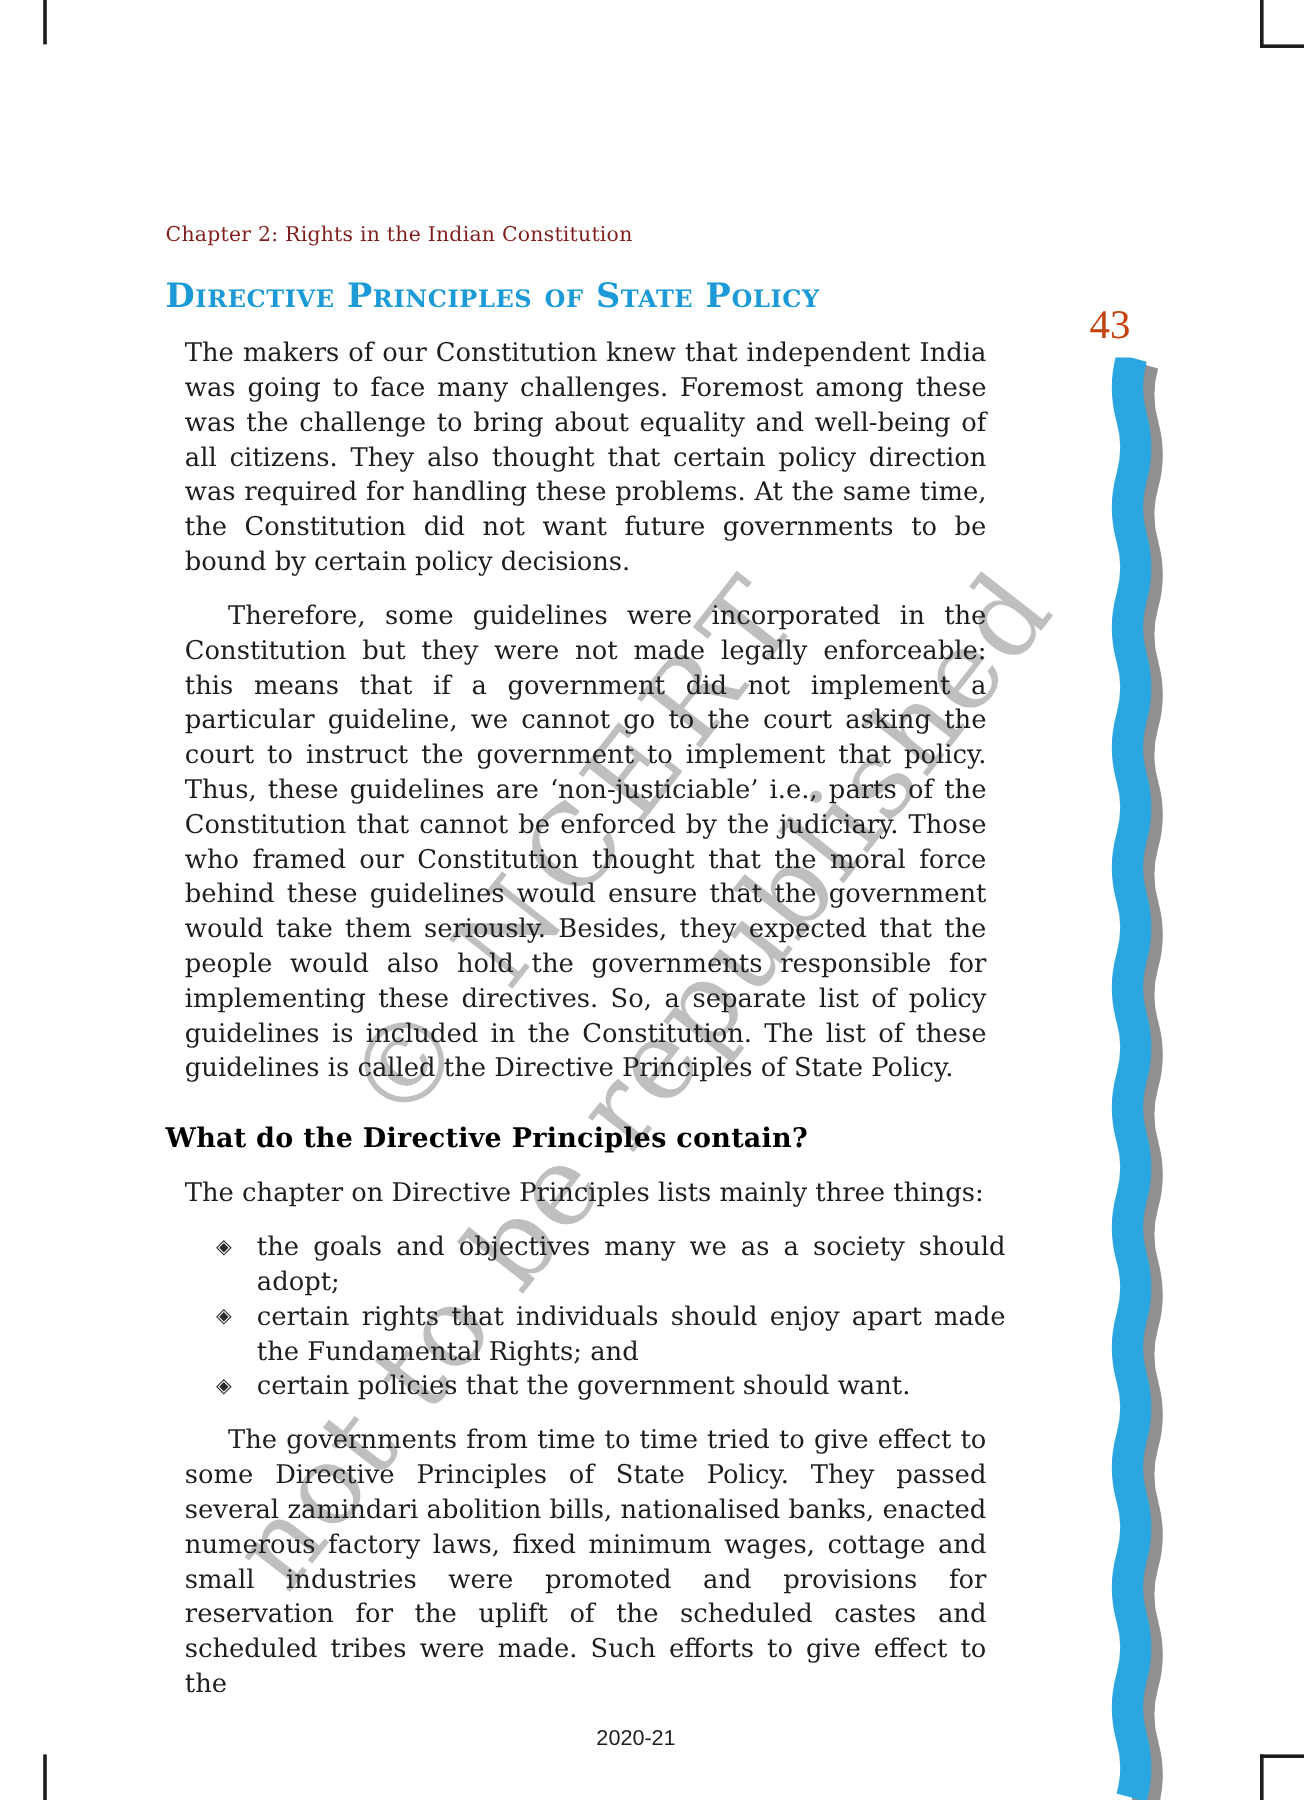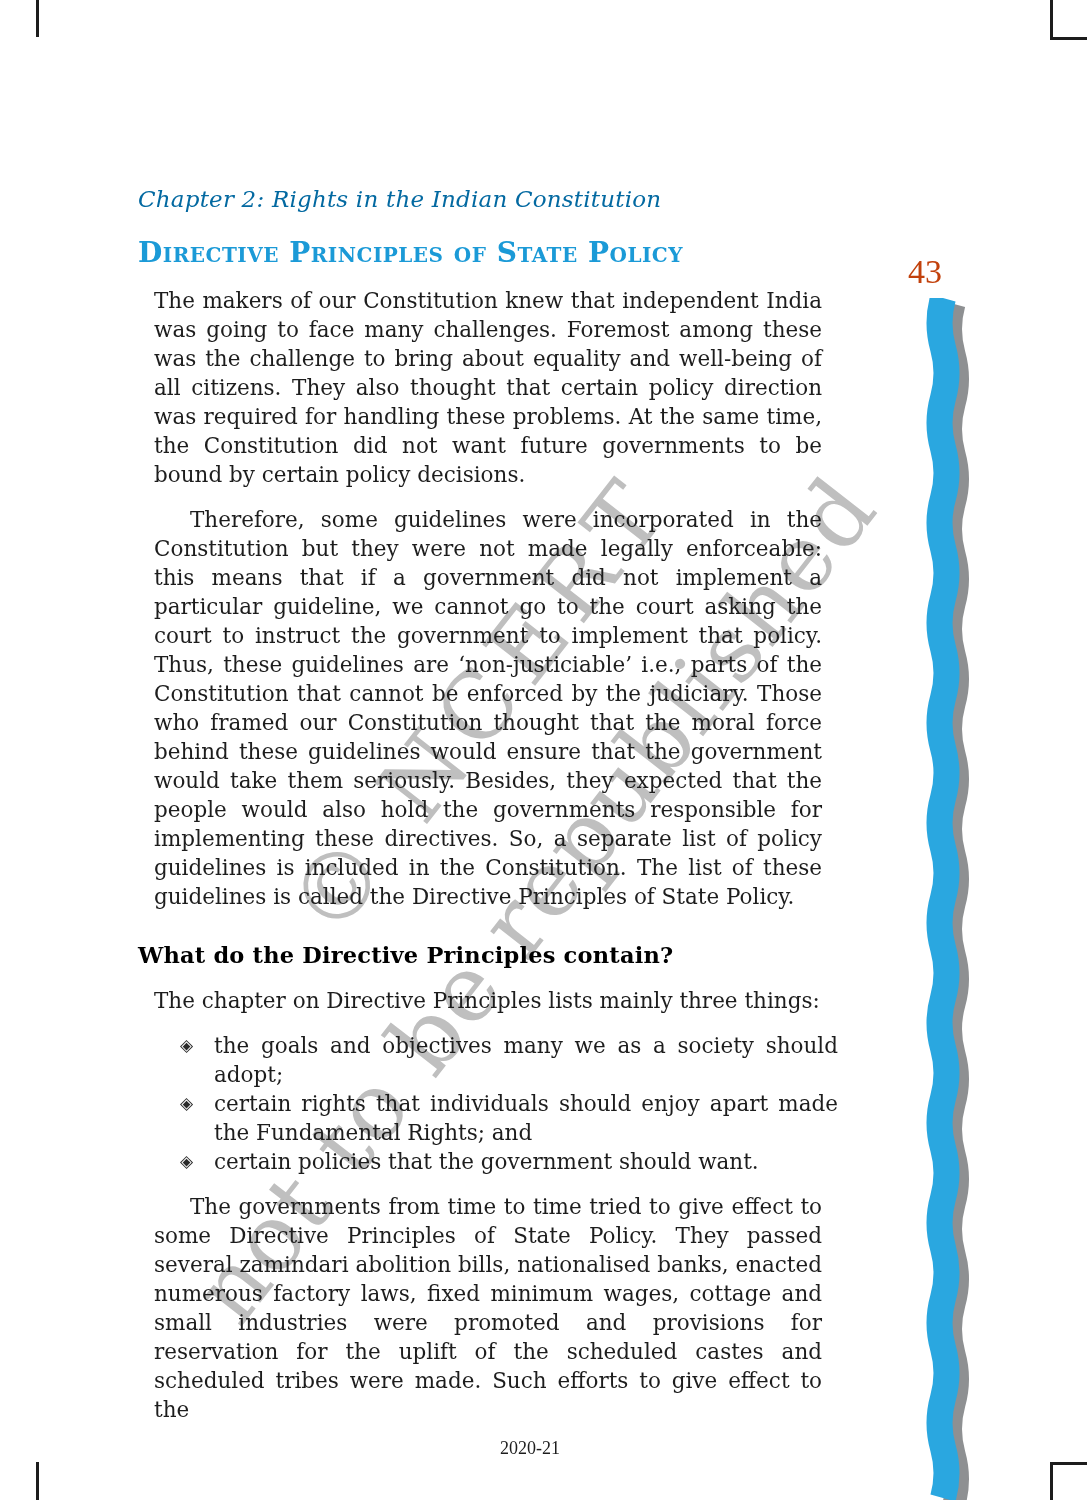--- a/index.html
+++ b/index.html
@@ -35,21 +35,21 @@
     text-align:left;
     font-size:34px;color:#c2410c;z-index:3;
     font-family:Liberation Serif, serif;
   }
   .ribbon{position:absolute;left:915px;top:298px;width:64px;height:1202px;z-index:2;}
   
   .column{
     position:absolute;left:138px;top:186px;width:700px;z-index:3;
   }
   .running-head{
-    font-style:italic;font-size:23px;color:#0369a1;
+    font-size:17px;color:#7f1d1d;
     margin:0 0 0 0;font-weight:400;letter-spacing:.2px;
   }
   h1.title{
     margin:24px 0 10px 0;
     font-size:28px;line-height:34px;
     font-variant:small-caps;
     letter-spacing:.5px;
     color:#1b9ad7;font-weight:700;
   }
   .body-text{font-size:21.5px;line-height:29px;color:#1d1d1d;text-align:justify;}
@@ -65,21 +65,21 @@
   ul.dlist .glyph{
     flex:0 0 34px;margin-left:42px;
     font-family:"DejaVu Sans", sans-serif;
     font-size:17px;line-height:29px;color:#2a2a2a;
   }
   ul.dlist .btext{flex:1;text-align:justify;}
   
   .footer{
     position:absolute;left:0;top:1438px;width:1060px;
     text-align:center;
-    font-family:Liberation Serif, serif;
+    font-family:Liberation Sans, sans-serif;
     font-size:18px;color:#1d1d1d;z-index:3;
   }
 </style>
 </head>
 <body>
 
 <div class="sheet">
 
   <div class="mark mark-tl"></div>
   <div class="mark mark-bl"></div>

